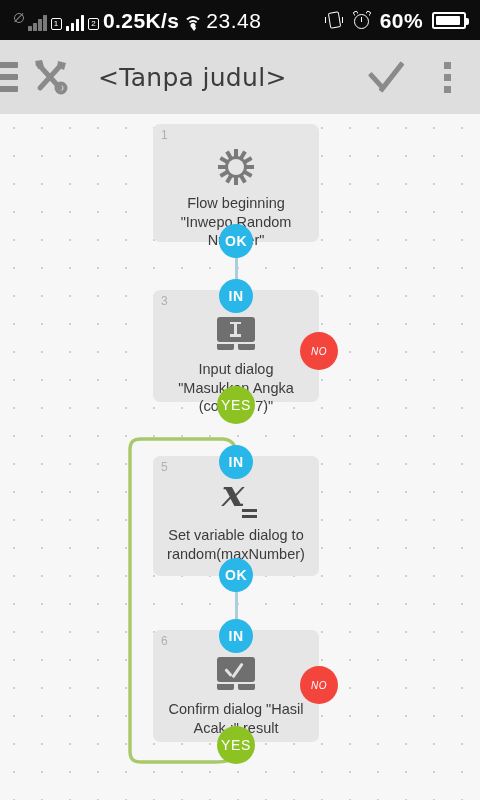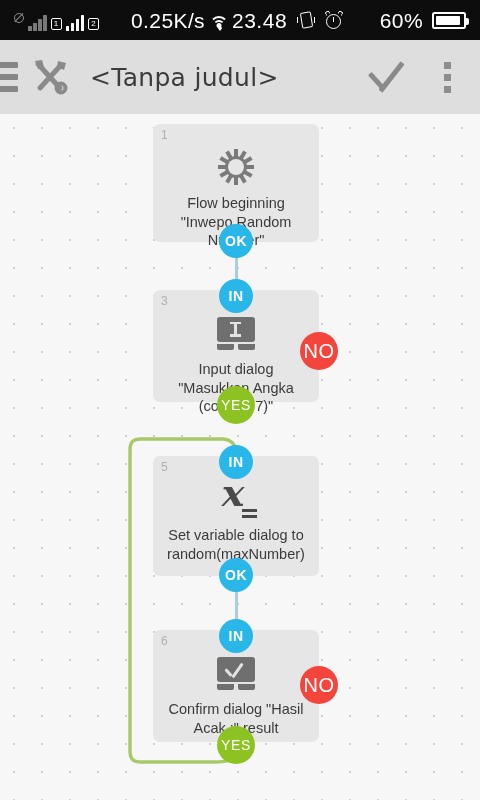--- a/index.html
+++ b/index.html
@@ -11,21 +11,21 @@
   }
 
   
   .statusbar{
     position:absolute; top:0; left:0; width:480px; height:40px;
     background:#0d0d0d; color:#ffffff;
     display:flex; align-items:center;
   }
   .sb-left{ display:flex; align-items:flex-end; gap:4px; padding-left:14px; height:100%; padding-bottom:9px;}
   .sb-right{ margin-left:auto; display:flex; align-items:center; gap:9px; padding-right:14px;}
-  .sb-text{ font-size:21px; letter-spacing:.4px; line-height:1; font-weight:400;margin-left:28px;}
+  .sb-text{ font-size:21px; letter-spacing:.4px; line-height:1; font-weight:700;}
   .sb-time{ font-size:21px; letter-spacing:.5px; line-height:1; }
   .bars{ display:flex; align-items:flex-end; gap:1.5px; height:17px;}
   .bars i{ width:3.5px; background:#ffffff; display:block; border-radius:.5px;}
   .bars i:nth-child(1){height:5px}
   .bars i:nth-child(2){height:8px}
   .bars i:nth-child(3){height:12px}
   .bars i:nth-child(4){height:16px}
   .bars.dim i{ background:#7a7a7a;}
   .simbox{
     border:1.4px solid #fff; border-radius:2px; font-size:8px;
@@ -67,21 +67,21 @@
   
   .appbar{
     position:absolute; top:40px; left:0; width:480px; height:74px;
     background:#dedede; display:flex; align-items:center;
     box-shadow:0 1px 2px rgba(0,0,0,.14);
   }
   .hamb{ width:22px; margin-left:-4px; display:flex; flex-direction:column; gap:6px; flex:none;}
   .hamb i{ display:block;height:6px;background:#868686;border-radius:1px;}
   .tools{ width:44px;height:44px; position:relative; margin-left:10px; flex:none;}
   .appbar-title{
-    font-size:25px; color:#3c3c3c; margin-left:18px; letter-spacing:.3px;
+    font-size:25px; color:#3c3c3c; margin-left:26px; letter-spacing:.3px;
     white-space:nowrap; font-family:"DejaVu Sans", sans-serif; font-weight:400;
   }
   .check{ margin-left:auto; width:52px;height:52px; position:relative; flex:none;}
   .check:before,.check:after{ content:""; position:absolute; background:#8a8a8a; border-radius:1px;}
   .check:before{ width:5px;height:20px; left:14px; top:20px; transform:rotate(-42deg);}
   .check:after{ width:5px;height:36px; left:29px; top:8px; transform:rotate(38deg);}
   .overflow{ width:42px;height:52px; margin-left:14px; margin-right:12px; flex:none;
     display:flex;flex-direction:column;align-items:center;justify-content:center;gap:5px;}
   .overflow i{ width:7px;height:7px;background:#8d8d8d;display:block;}
 
@@ -109,21 +109,21 @@
     text-align:center; font-size:14.5px; color:#3b3b3b; line-height:1.28;
     padding:4px 9px 16px 9px; font-family:"Liberation Sans", sans-serif;
   }
 
   .badge{
     position:absolute; border-radius:50%; display:flex; align-items:center; justify-content:center;
     color:#ffffff; font-size:14px; letter-spacing:.6px; z-index:6;
     font-family:"Liberation Sans", sans-serif;
   }
   .b-in,.b-ok{ background:#29b6e8; width:34px;height:34px;font-weight:bold;}
-  .b-no{ background:#f4453c; width:38px;height:38px; font-size:20px;}
+  .b-no{ background:#f4453c; width:38px;height:38px; font-size:10px;font-style:italic;}
   .b-yes{ background:#8dc223; width:38px;height:38px; font-size:14px;}
 
   .link{ position:absolute; width:3px; background:#a9cfdd; z-index:1;}
 
   
   .gear{ position:relative; width:34px;height:34px;}
   .gear .ring{ position:absolute; inset:6px; border:5px solid #7a7a7a; border-radius:50%;}
   .gear .t{ position:absolute; left:15.2px; top:-1px; width:4px;height:36px; background:#7a7a7a;}
   .gear .t:nth-child(2){transform:rotate(30deg)}
   .gear .t:nth-child(3){transform:rotate(60deg)}

